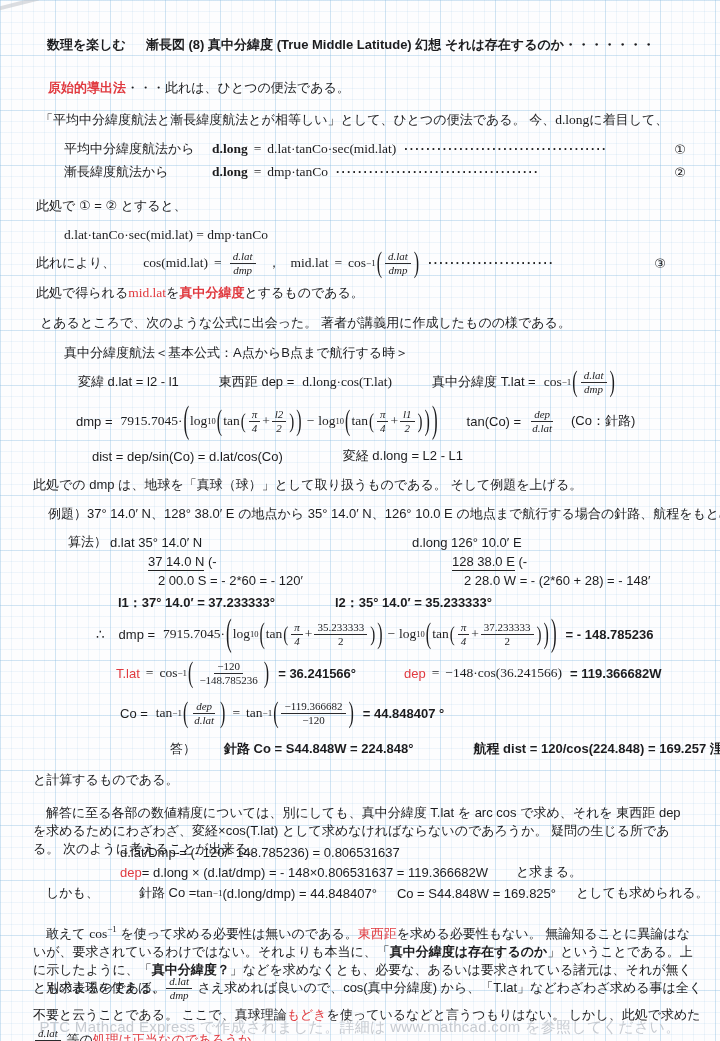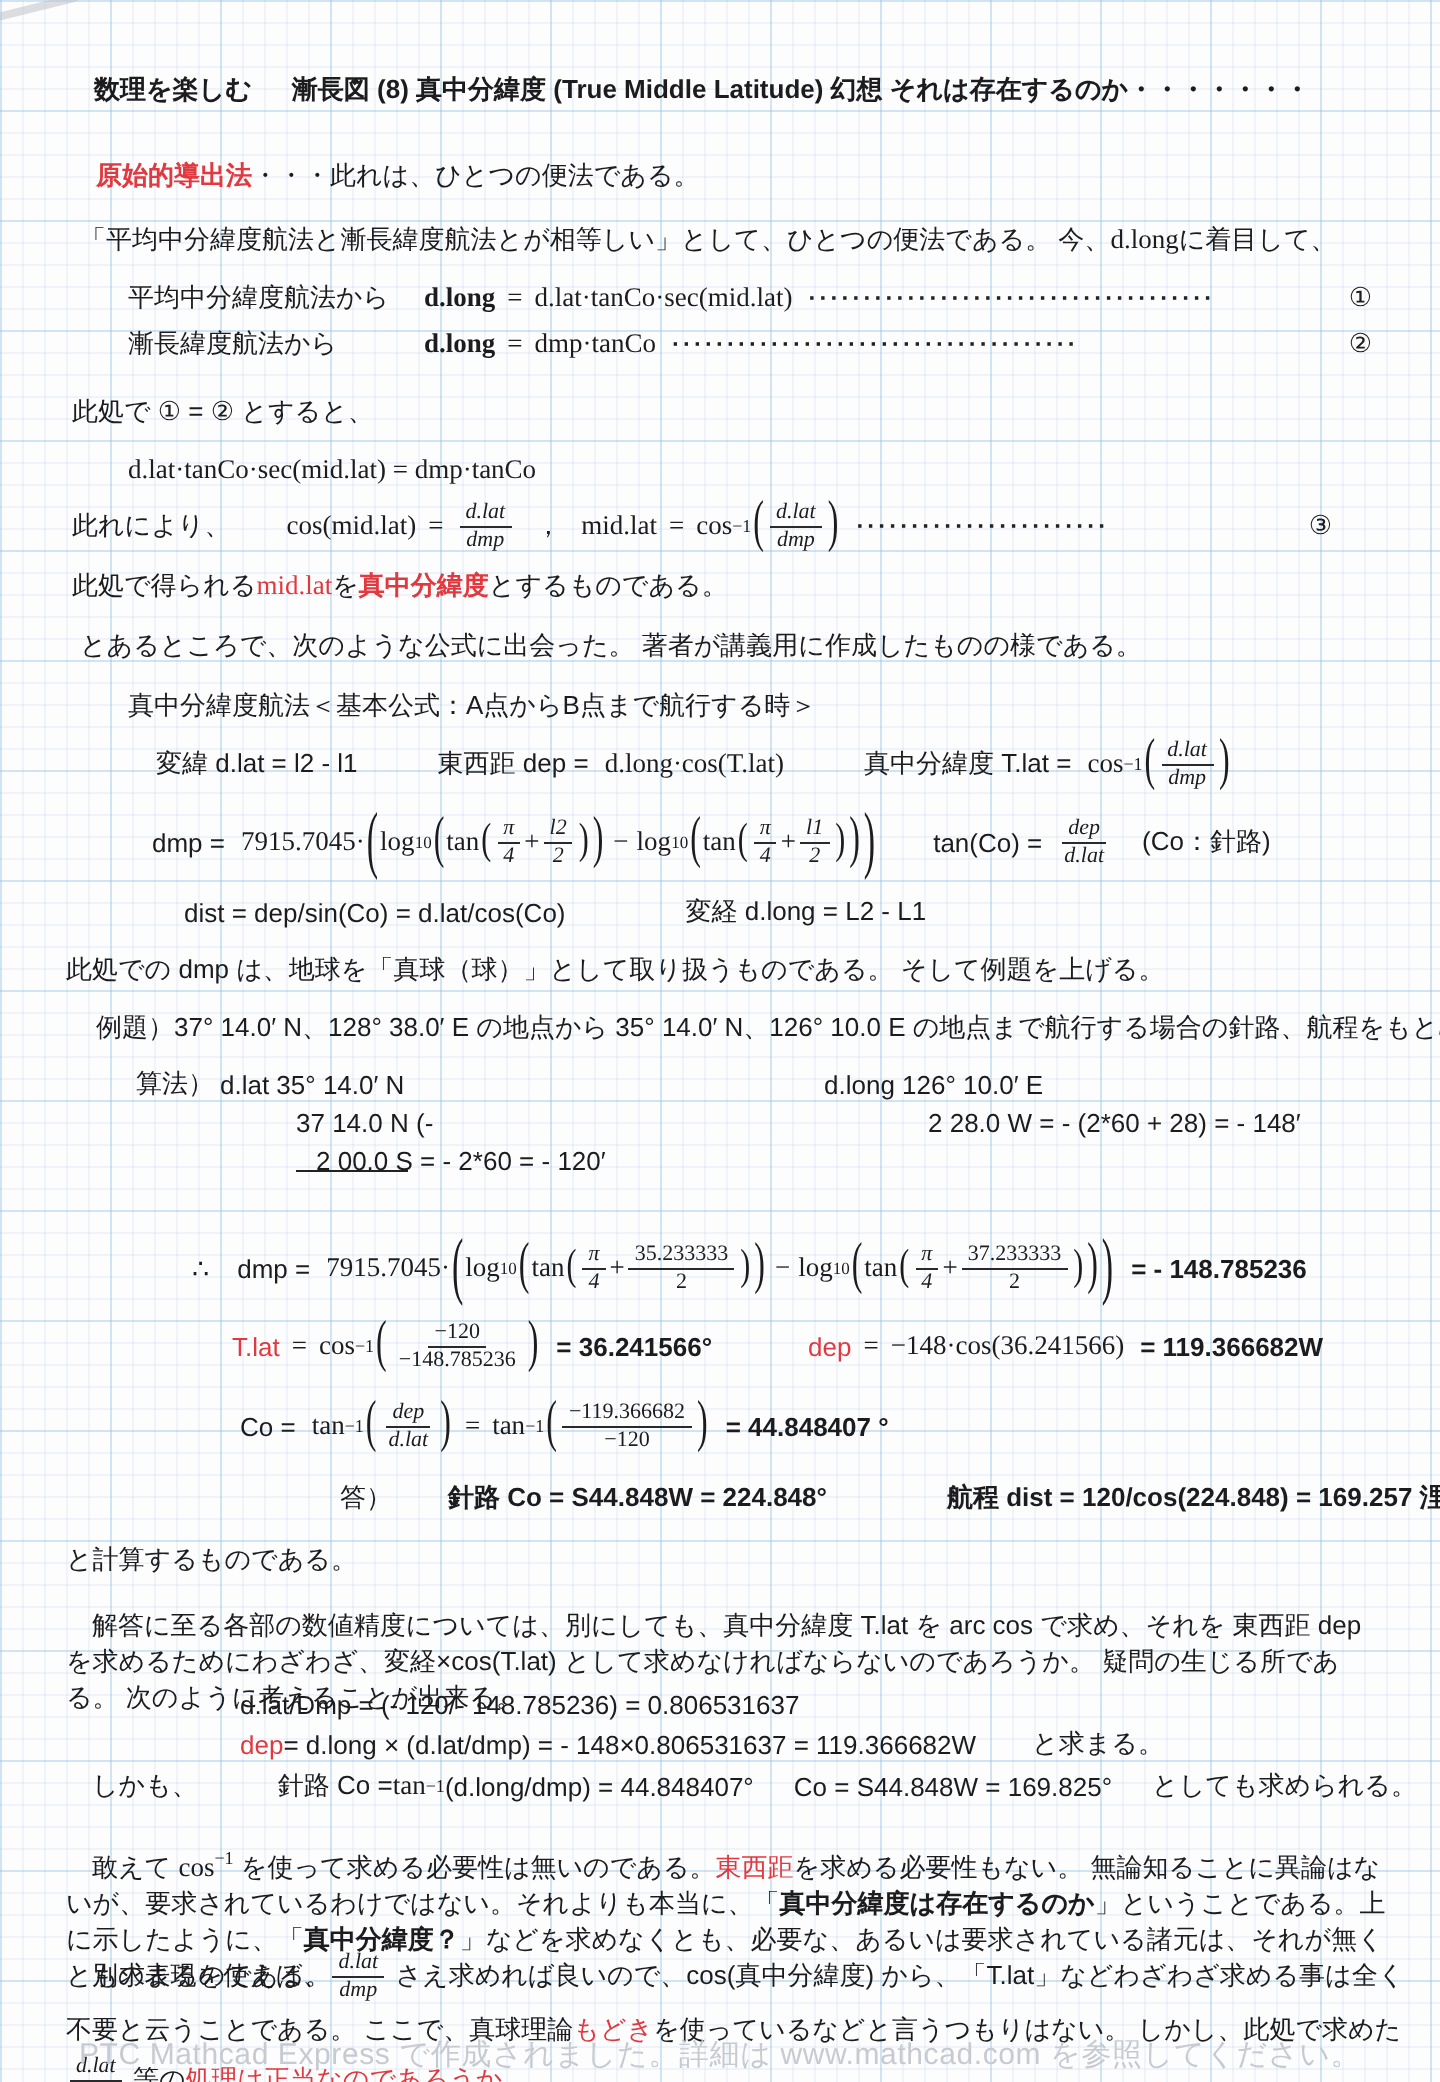--- a/index.html
+++ b/index.html
@@ -35,21 +35,21 @@
       font-weight:300;margin:0 1px;vertical-align:middle;}
   .bp1{font-size:15px;transform:scaleY(1.45);}
   .bp2{font-size:16px;transform:scaleY(1.8);}
   .bp3{font-size:17px;transform:scaleY(2.2);}
   .dots{flex:1;overflow:hidden;white-space:nowrap;letter-spacing:1.5px;font-size:12px;
         margin:0 8px;color:#222;font-weight:700;}
   .eqs{margin:0 6px;}
   .gap8{margin-left:8px;} .gap14{margin-left:14px;} .gap20{margin-left:20px;}
   .gap28{margin-left:28px;} .gap40{margin-left:40px;} .gap48{margin-left:48px;}
   .gap60{margin-left:60px;}
-  .ul{border-bottom:1.4px solid #222;padding-bottom:16px;}
+  .ul{border-bottom:1.4px solid #222;padding-bottom:1px;}
   .wm{width:100%;text-align:center;color:#c7cbd1;font-size:15px;letter-spacing:.3px;}
   .scanline{position:absolute;left:-6px;top:2px;width:46px;height:4px;background:#bfc3c8;
             transform:rotate(-14deg);opacity:.55;border-radius:2px;}
 </style>
 </head>
 <body>
 
 <div class="page">
   <div class="scanline"></div>
 
@@ -211,23 +211,28 @@
   <div class="abs" style="left:68px;top:533px;">
     <span class="jp">算法）</span>
   </div>
   <div class="abs" style="left:110px;top:533px;line-height:19px;">
     <div class="jp">d.lat  35° 14.0′ N</div>
     <div style="margin-left:38px;"><span class="jp ul">37  14.0 N</span><span class="jp"> (-</span></div>
     <div class="jp" style="margin-left:48px;">2  00.0 S  = - 2*60 = - 120′</div>
   </div>
   <div class="abs" style="left:412px;top:533px;line-height:19px;">
     <div class="jp">d.long  126°  10.0′ E</div>
+    <div style="margin-left:40px;"><span class="jp ul">128  38.0  E</span><span class="jp"> (-</span></div>
     <div class="jp" style="margin-left:52px;">2  28.0  W = - (2*60 + 28) = - 148′</div>
   </div>
 
+  <div class="abs row" style="left:118px;top:594px;">
+    <span class="jp b">l1：37°  14.0′  =  37.233333°</span>
+    <span class="jp b gap60">l2：35°  14.0′  =  35.233333°</span>
+  </div>
 
   <div class="abs row" style="left:96px;top:610px;height:48px;">
     <span class="mr">∴</span>
     <span class="jp gap14">dmp =</span>
     <span class="mr gap8">7915.7045·</span>
     <span class="bp bp3">(</span>
     <span class="mi">log</span>
       <span class="sub">10</span>
     <span class="bp bp2">(</span>
     <span class="mi">tan</span>

